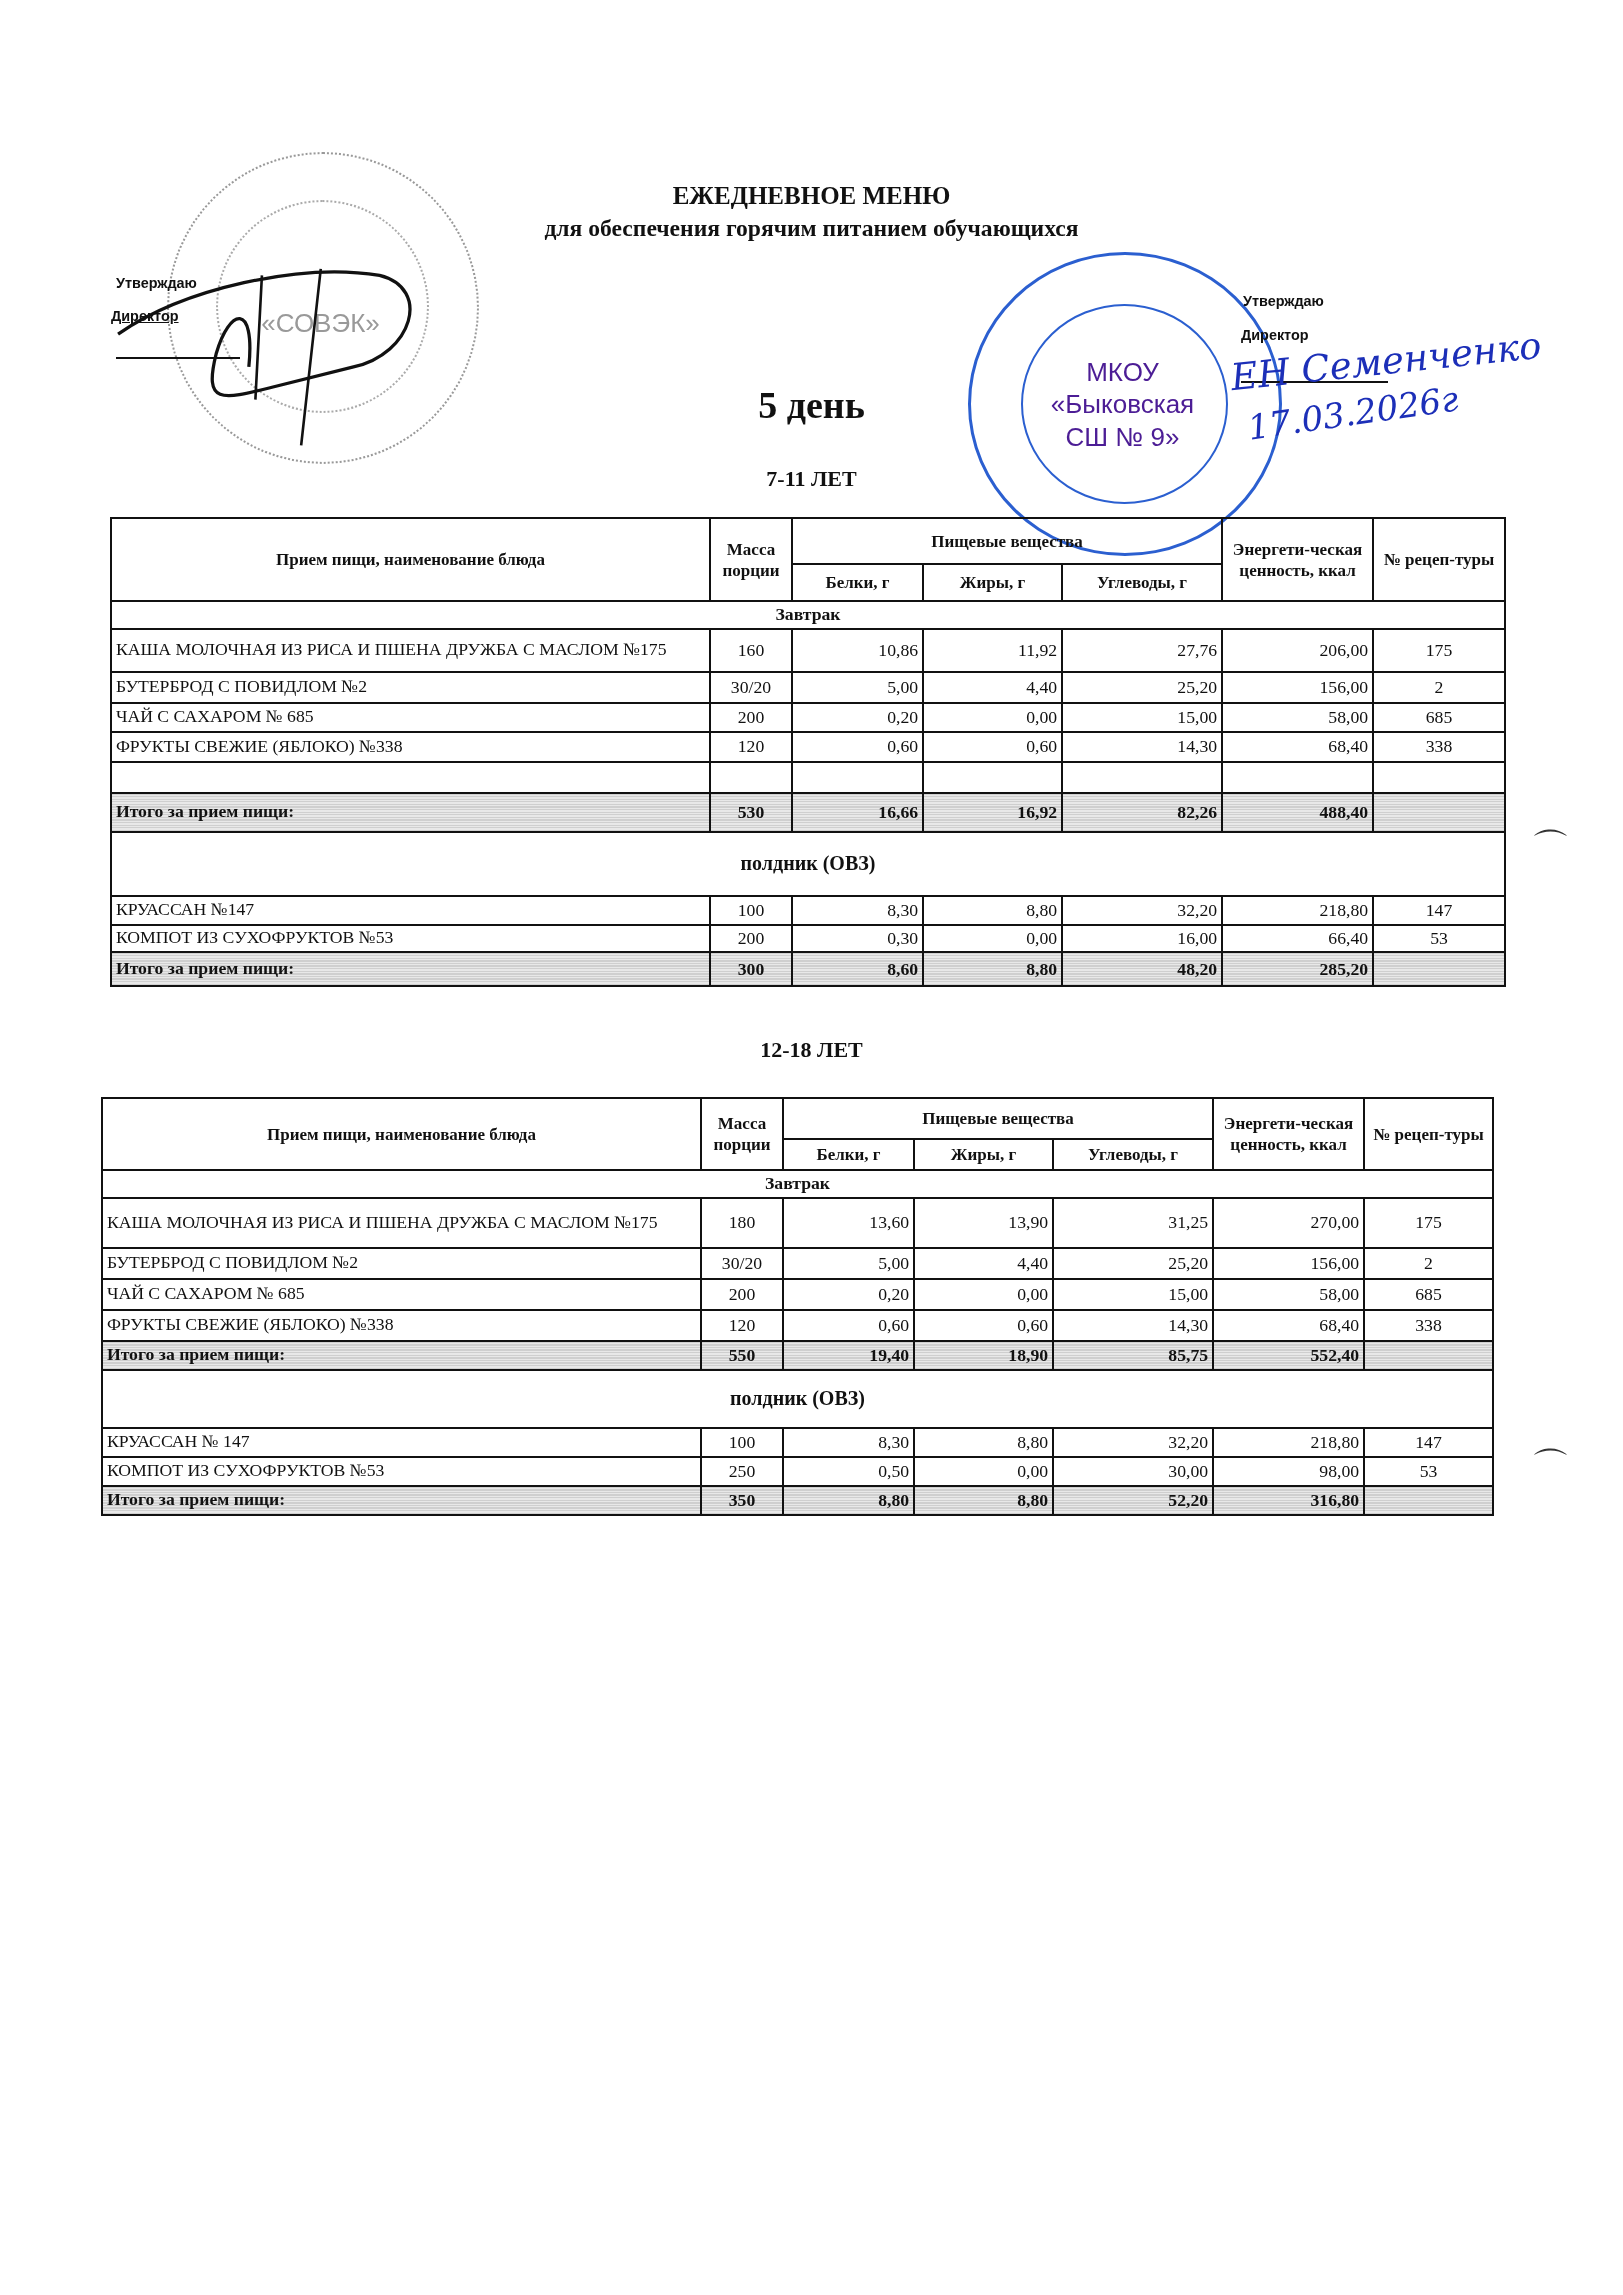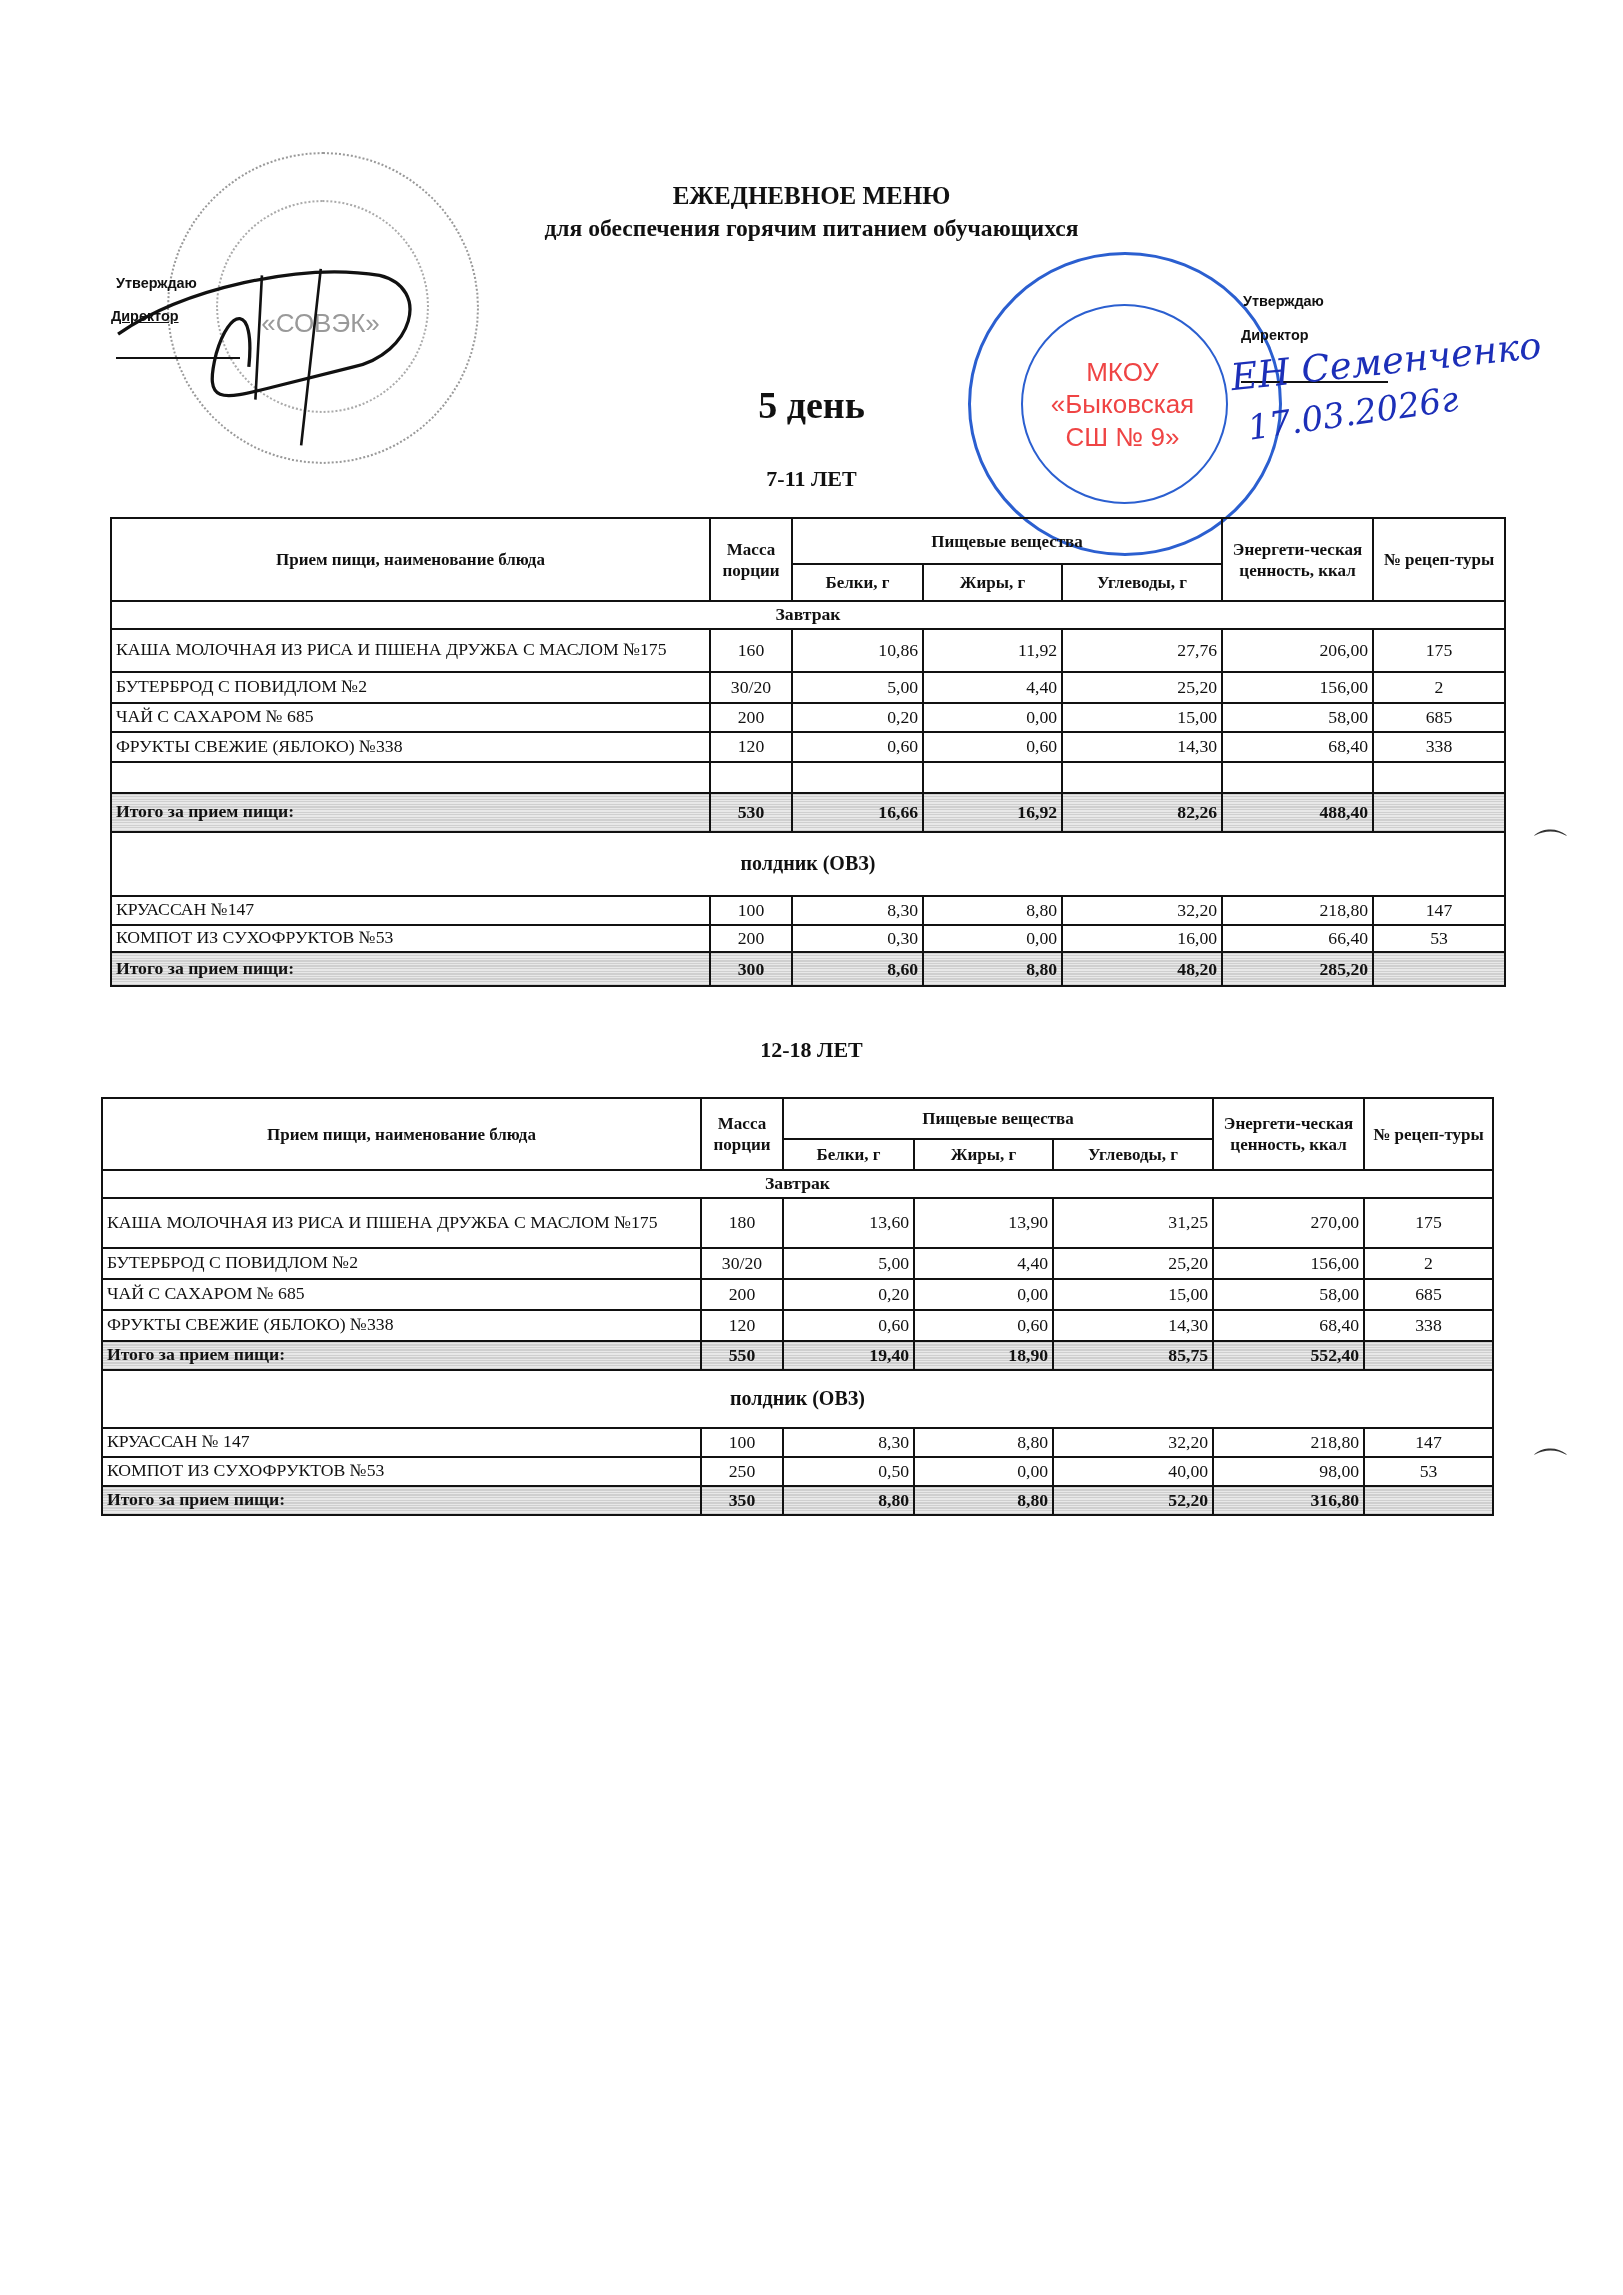--- a/index.html
+++ b/index.html
@@ -21,21 +21,21 @@
   td.num{text-align:right;}
   td.ctr{text-align:center;}
   tr.section td{text-align:center;font-weight:bold;font-size:17.7px;}
   tr.section.big td{font-size:20px;}
   tr.total td{font-weight:bold;background:repeating-linear-gradient(0deg,#cfcfcf 0 1.3px,#e8e8e8 1.3px 2.6px);margin-top:6px;}
   .stamp{border-radius:50%;}
   .stamp-left{left:167px;top:152px;width:308px;height:308px;border:2.6px dotted #999;}
   .stamp-left-inner{left:216px;top:200px;width:209px;height:209px;border:2px dotted #aaa;}
   .stamp-right{left:968px;top:252px;width:308px;height:298px;border:3.3px solid #2b5fd0;}
   .stamp-right-inner{left:1021px;top:304px;width:203px;height:196px;border:2px solid #2b5fd0;}
-  .stamp-text{font-family:"Liberation Sans",sans-serif;color:#ef4444;font-size:26px;text-align:center;line-height:31px;}
+  .stamp-text{font-family:"Liberation Sans",sans-serif;color:#4c1d95;font-size:26px;text-align:center;line-height:31px;}
   .hand{font-family:"DejaVu Serif",serif;font-style:italic;color:#1c2fb8;}
   .curl{font-size:39px;color:#333;}
 </style>
 </head>
 <body>
 
 <div class="abs title" id="t-main">ЕЖЕДНЕВНОЕ МЕНЮ</div>
 <div class="abs title" id="t-sub">для обеспечения горячим питанием обучающихся</div>
 <div class="abs title" id="t-day">5 день</div>
 <div class="abs title" id="t-age1">7-11 ЛЕТ</div>
@@ -274,21 +274,21 @@
         <td class="num">8,80</td>
         <td class="num">32,20</td>
         <td class="num">218,80</td>
         <td class="ctr">147</td>
       </tr>
       <tr style="height: 29px;">
         <td class="name">КОМПОТ ИЗ СУХОФРУКТОВ №53</td>
         <td class="ctr">250</td>
         <td class="num">0,50</td>
         <td class="num">0,00</td>
-        <td class="num">40,00</td>
+        <td class="num">30,00</td>
         <td class="num">98,00</td>
         <td class="ctr">53</td>
       </tr>
     </tbody>
   <tbody>
       <tr class="total" style="height:29px">
         <td class="name">Итого за прием пищи:</td>
         <td class="ctr">350</td>
         <td class="num">8,80</td>
         <td class="num">8,80</td>

